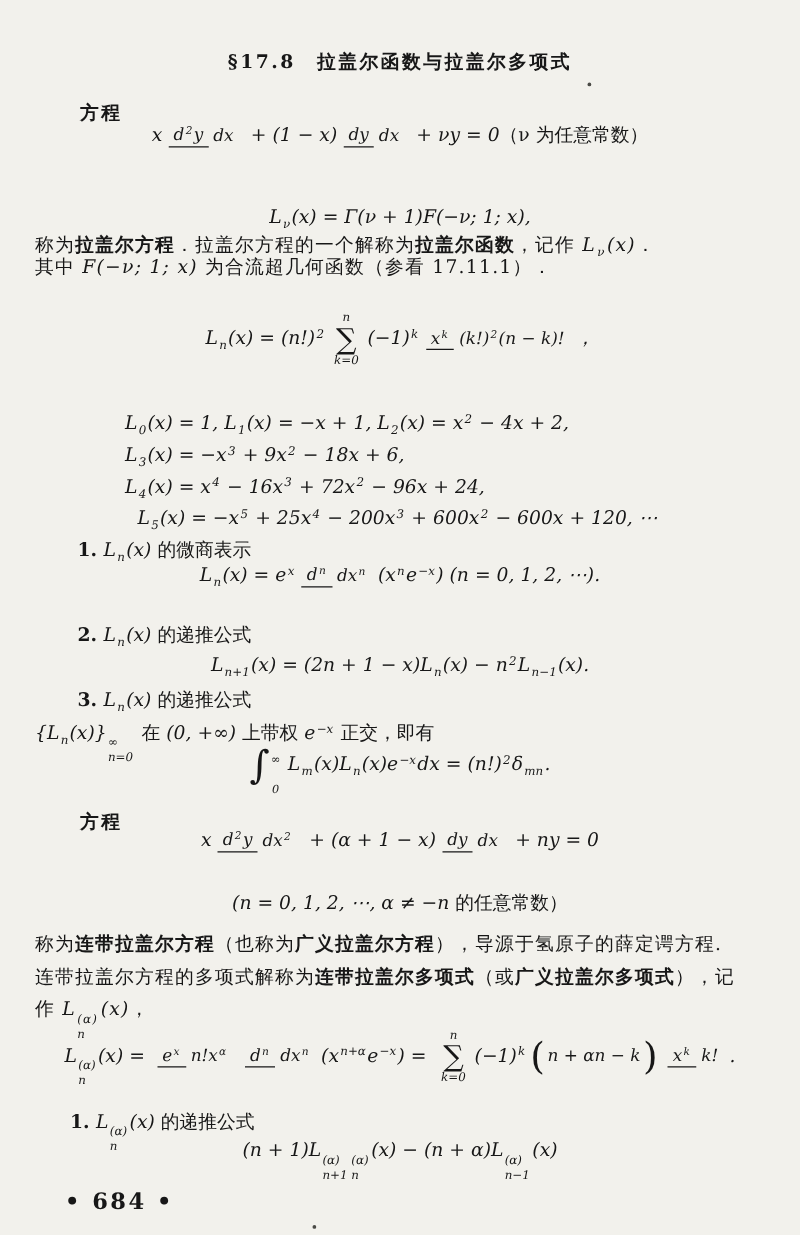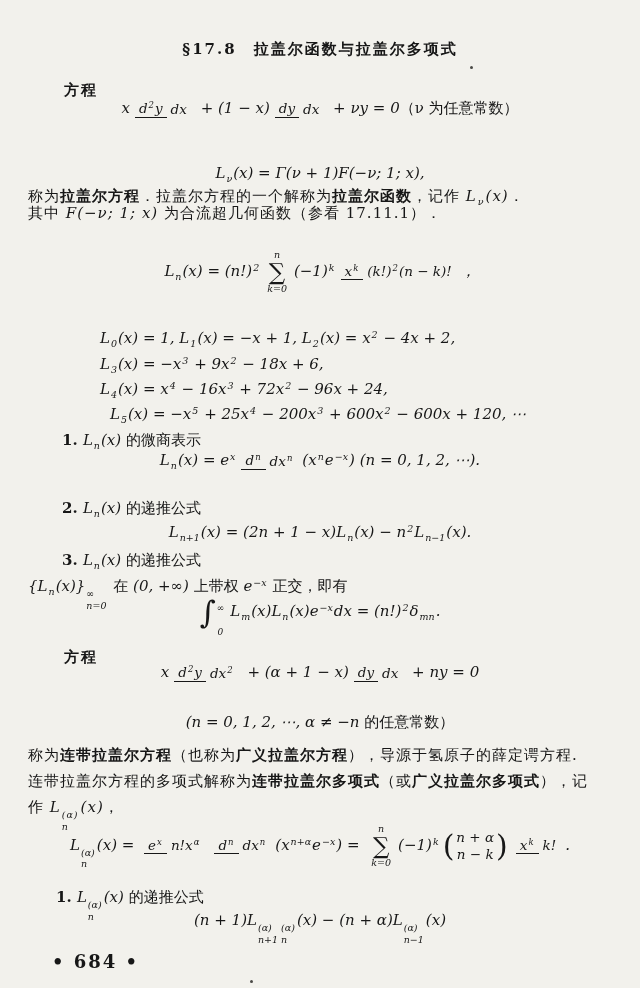--- a/index.html
+++ b/index.html
@@ -39,21 +39,21 @@
   .sum{display:inline-flex;flex-direction:column;align-items:center;
        vertical-align:middle;margin:0 7px;line-height:1;}
   .sum .lim{font-size:9.5px;font-style:italic;line-height:1;}
   .sum .sigma{font-size:23px;line-height:1.05;font-style:normal;}
   .int{display:inline-flex;align-items:center;vertical-align:middle;margin-right:6px;}
   .int-glyph{font-size:31px;line-height:1;font-style:normal;}
   .int-lims{display:flex;flex-direction:column;justify-content:space-between;
             height:32px;font-size:9px;font-style:italic;margin-left:1px;}
   .binom{display:inline-flex;align-items:center;vertical-align:middle;margin:0 3px;}
   .binom .paren{font-size:30px;font-style:normal;line-height:1;font-weight:400;}
-  .binom .bcol{display:inline-flex;flex-direction:column;align-items:center;
+  .binom .bcol{display:inline-flex;flex-direction:row;align-items:center;
                line-height:1.2;font-size:13.5px;padding:0 2px;}
   .pageno{font-size:18px;font-weight:700;letter-spacing:2px;}
   .speck{position:absolute;width:3px;height:3px;background:#4a4a46;border-radius:50%;}
 </style>
 </head>
 <body>
 
 <div class="page">
 
   <div class="blk title">§17.8　拉盖尔函数与拉盖尔多项式</div>

